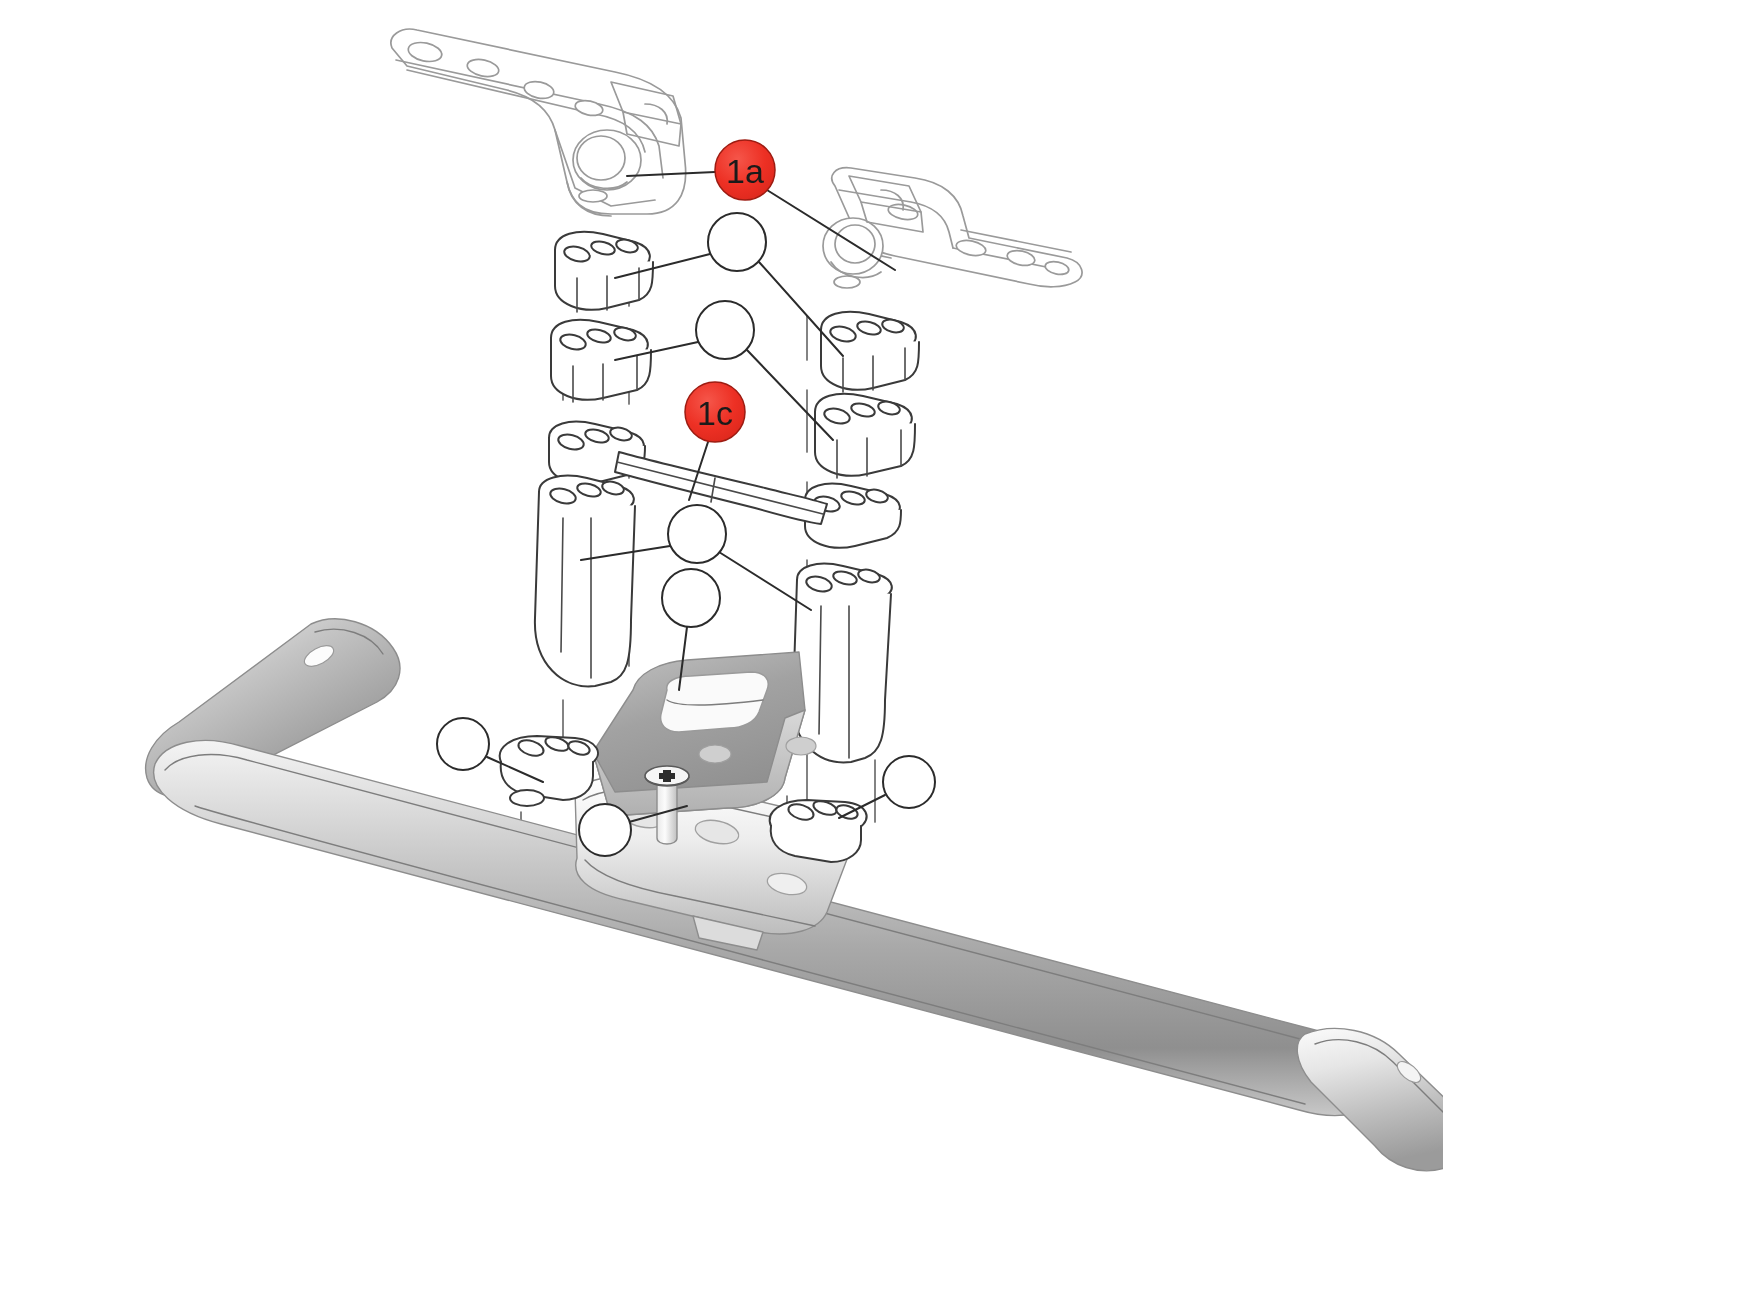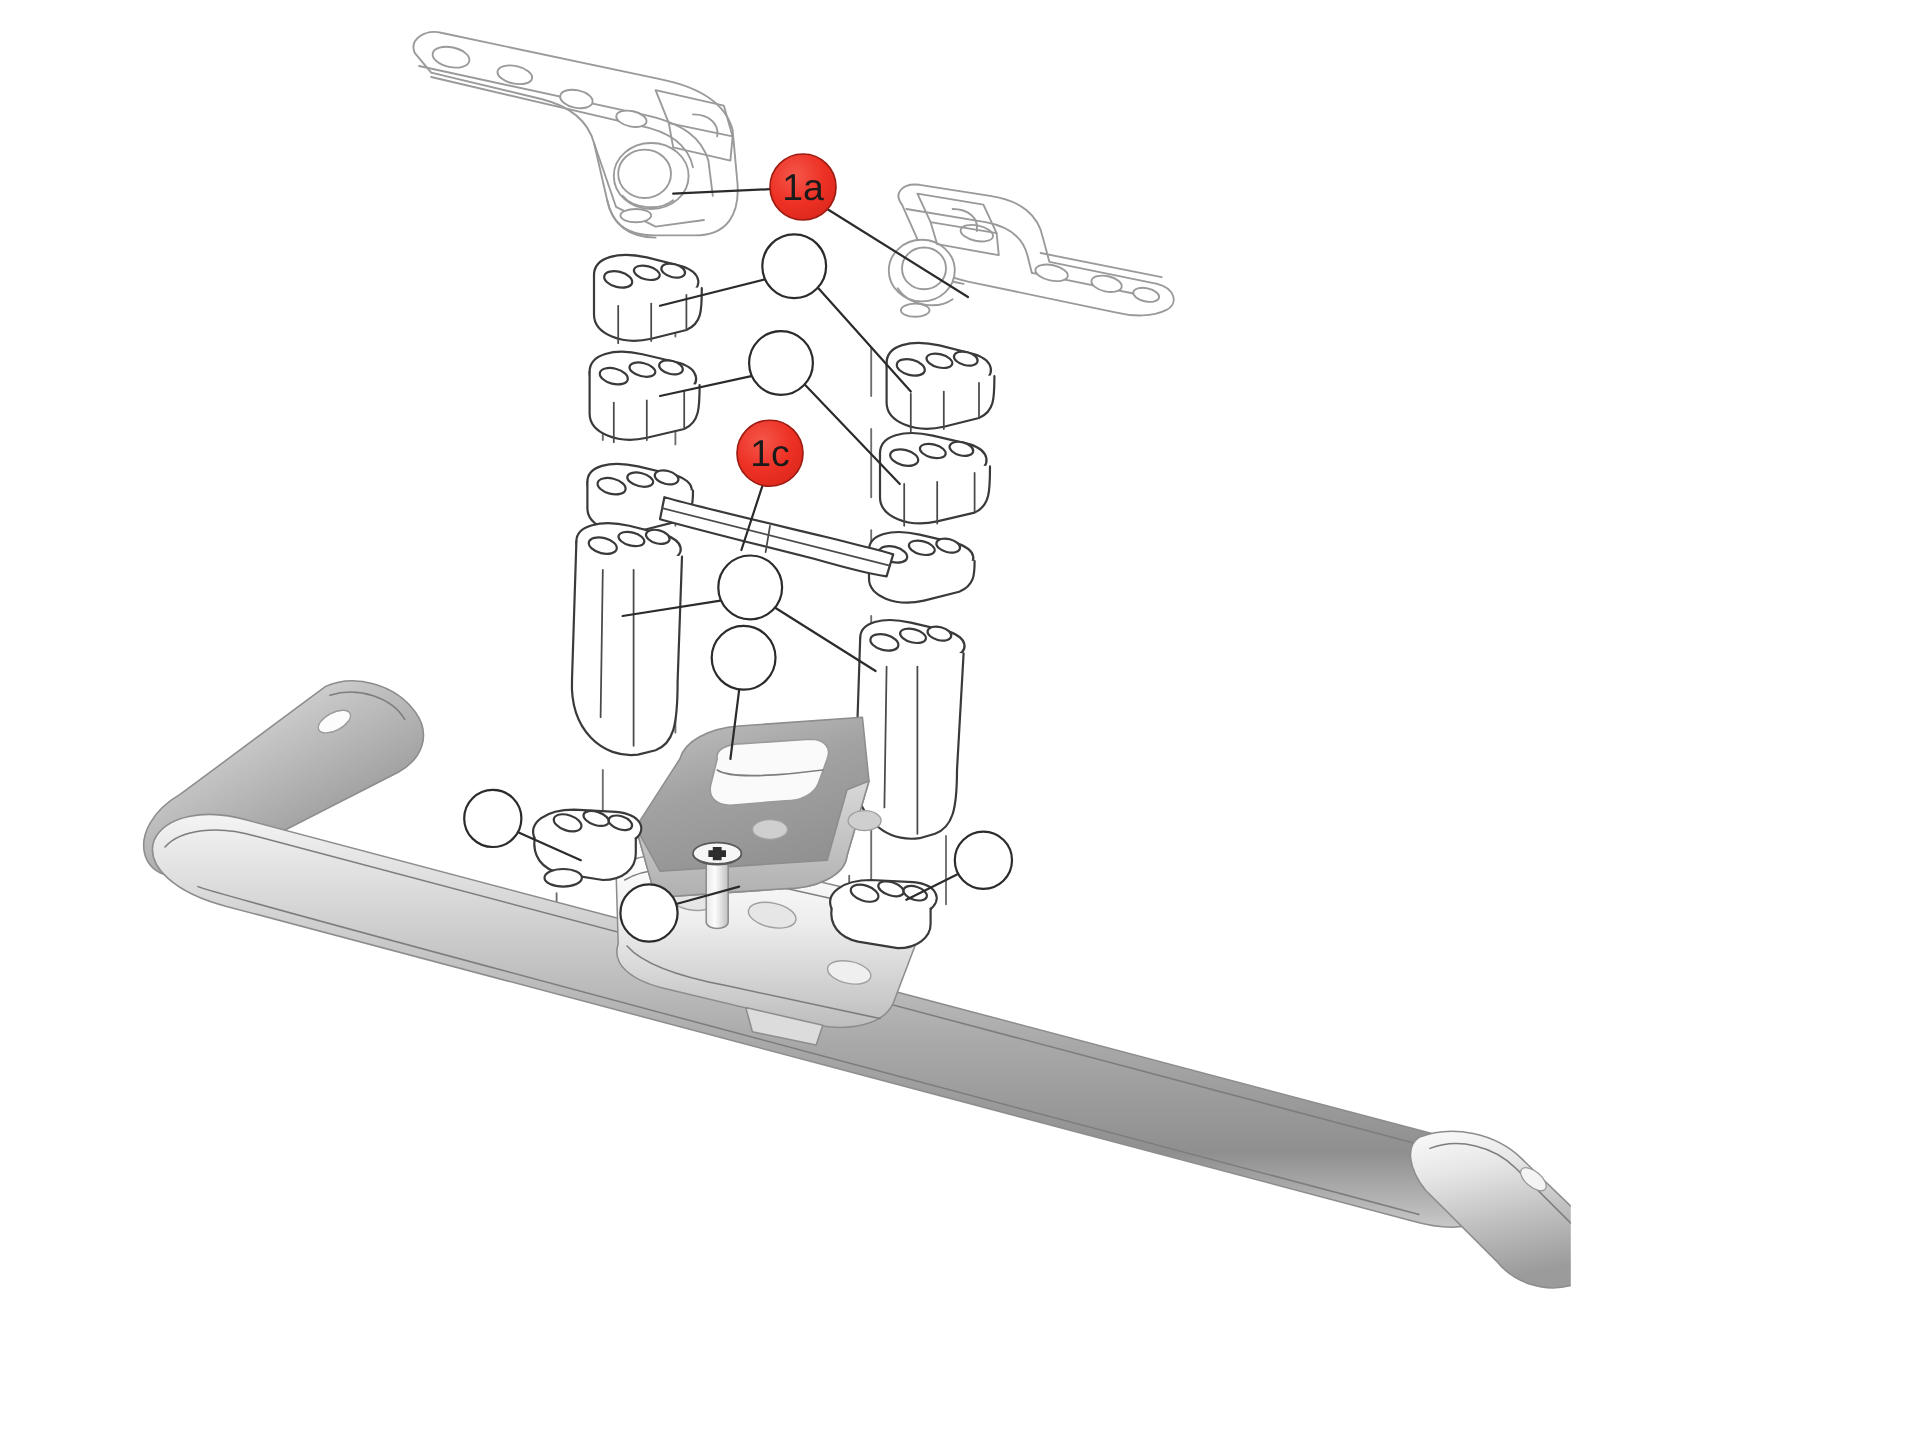--- a/index.html
+++ b/index.html
@@ -8,20 +8,21 @@
     padding: 0;
     background: #ffffff;
     font-family: "Liberation Sans", sans-serif;
   }
   #diagram-root {
     position: relative;
     width: 1428px;
     height: 1306px;
     background: #ffffff;
     overflow: hidden;
+    padding-left: 15px;
   }
   svg#assembly-svg {
     display: block;
     width: 1740px;
     height: 1306px;
   }
   .wire {
     fill: #ffffff;
     stroke: #3a3a3a;
     stroke-width: 2;

